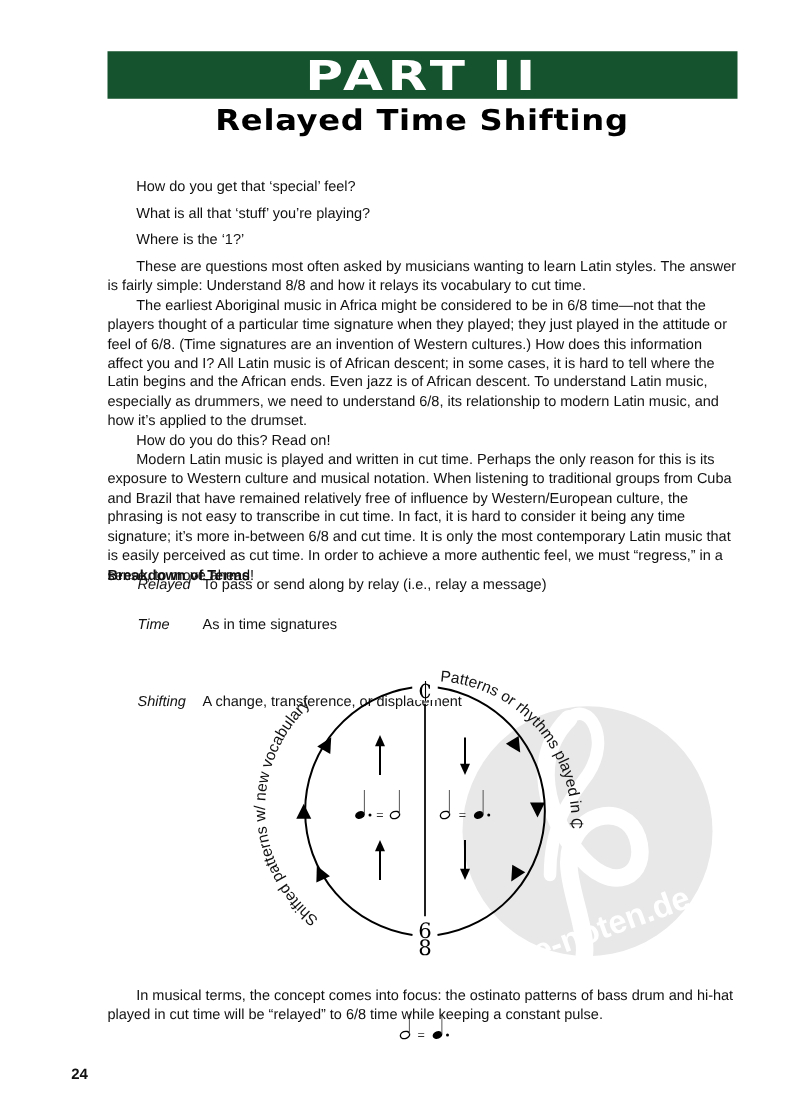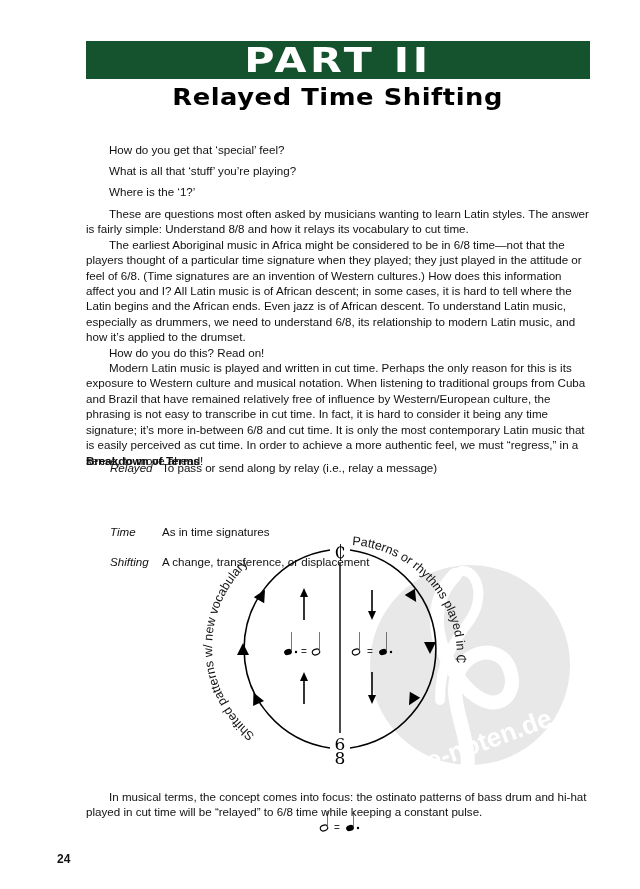--- a/index.html
+++ b/index.html
@@ -46,21 +46,21 @@
   <p class="p">These are questions most often asked by musicians wanting to learn Latin styles. The answer is fairly simple: Understand 8/8 and how it relays its vocabulary to cut time.</p>
   <p class="p">The earliest Aboriginal music in Africa might be considered to be in 6/8 time—not that the players thought of a particular time signature when they played; they just played in the attitude or feel of 6/8. (Time signatures are an invention of Western cultures.) How does this information affect you and I? All Latin music is of African descent; in some cases, it is hard to tell where the Latin begins and the African ends. Even jazz is of African descent. To understand Latin music, especially as drummers, we need to understand 6/8, its relationship to modern Latin music, and how it’s applied to the drumset.</p>
   <p class="p">How do you do this? Read on!</p>
   <p class="p">Modern Latin music is played and written in cut time. Perhaps the only reason for this is its exposure to Western culture and musical notation. When listening to traditional groups from Cuba and Brazil that have remained relatively free of influence by Western/European culture, the phrasing is not easy to transcribe in cut time. In fact, it is hard to consider it being any time signature; it’s more in-between 6/8 and cut time. It is only the most contemporary Latin music that is easily perceived as cut time. In order to achieve a more authentic feel, we must “regress,” in a sense, to move ahead!</p>
 </div>
 
 <div class="breakdown-head">Breakdown of Terms</div>
 <div class="term-row" style="top:461px;">
   <span class="term">Relayed</span><span>To pass or send along by relay (i.e., relay a message)</span>
 </div>
-<div class="term-row" style="top:493px;margin-top:32px;">
+<div class="term-row" style="top:493px;">
   <span class="term">Time</span><span>As in time signatures</span>
 </div>
 <div class="term-row" style="top:513px;margin-top:42px;">
   <span class="term">Shifting</span><span>A change, transference, or displacement</span>
 </div>
 
 <svg class="diagram" viewBox="0 0 640 889" xmlns="http://www.w3.org/2000/svg">
   <defs>
     <path id="leftArcPath" d="M 255 735 A 112 112 0 0 1 330 535"></path>
     <path id="rightArcPath" d="M 352 545 A 112 112 0 0 1 420 740"></path>

